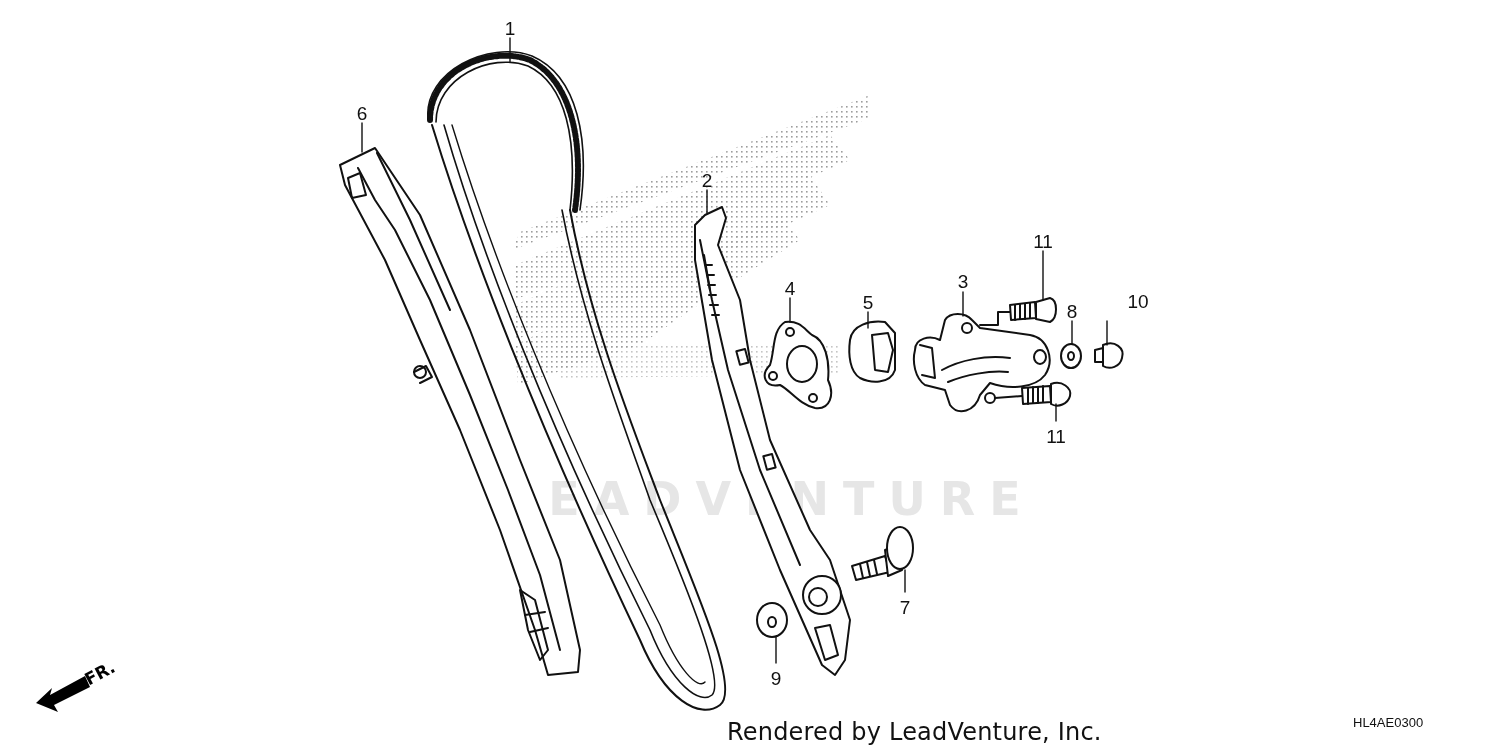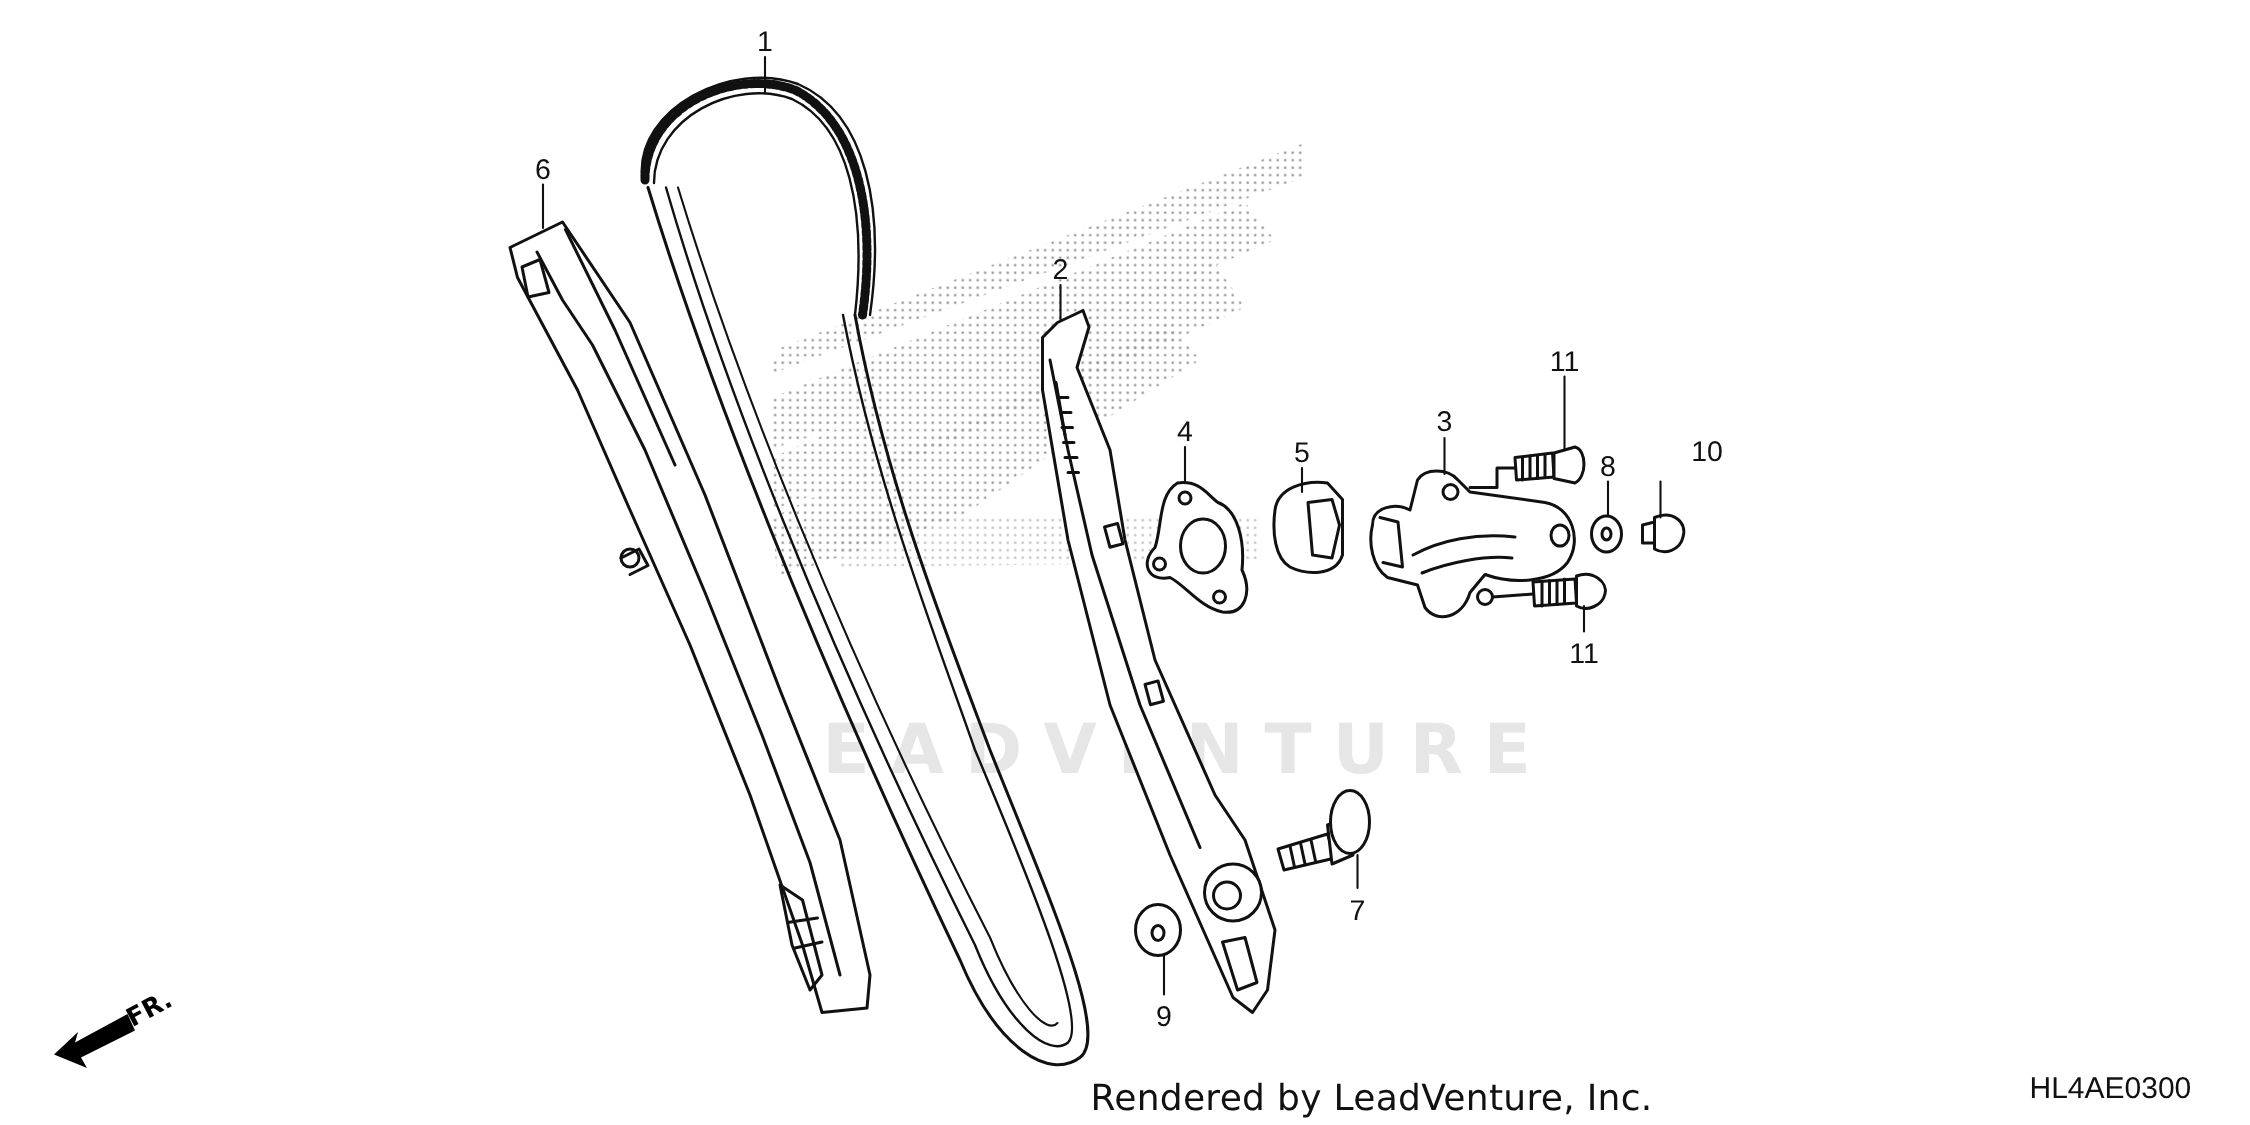--- a/index.html
+++ b/index.html
@@ -1,20 +1,20 @@
 <!DOCTYPE html>
 <html><head>
 <meta charset="utf-8">
 <style>
   html,body{margin:0;padding:0;background:#ffffff;}
   #stage{position:relative;width:1500px;height:750px;overflow:hidden;background:#ffffff;font-family:"Liberation Sans",sans-serif;}
   svg{position:absolute;left:0;top:0;}
   .callout{position:absolute;font-family:"Liberation Sans",sans-serif;font-size:19px;color:#111;line-height:1;transform:translateX(-50%);}
   #footer-credit{position:absolute;left:727px;top:718px;font-family:"DejaVu Sans",sans-serif;font-size:24px;color:#111;letter-spacing:0.2px;}
-  #diagram-code{position:absolute;left:1353px;top:715px;font-family:"Liberation Sans",sans-serif;font-size:20px;color:#111;}
+  #diagram-code{position:absolute;left:1353px;top:715px;font-family:"Liberation Sans",sans-serif;font-size:13px;color:#111;}
   #watermark{position:absolute;left:505px;top:472px;font-family:"DejaVu Sans",sans-serif;font-size:46px;font-weight:bold;color:#e6e6e6;letter-spacing:14px;}
   #fr-label{position:absolute;left:84px;top:663px;font-family:"DejaVu Sans",sans-serif;font-weight:bold;font-size:17px;color:#000;transform:rotate(-28deg);}
 </style>
 </head>
 <body>
 
 <div id="stage">
 
   <div id="watermark">LEADVENTURE</div>
 

